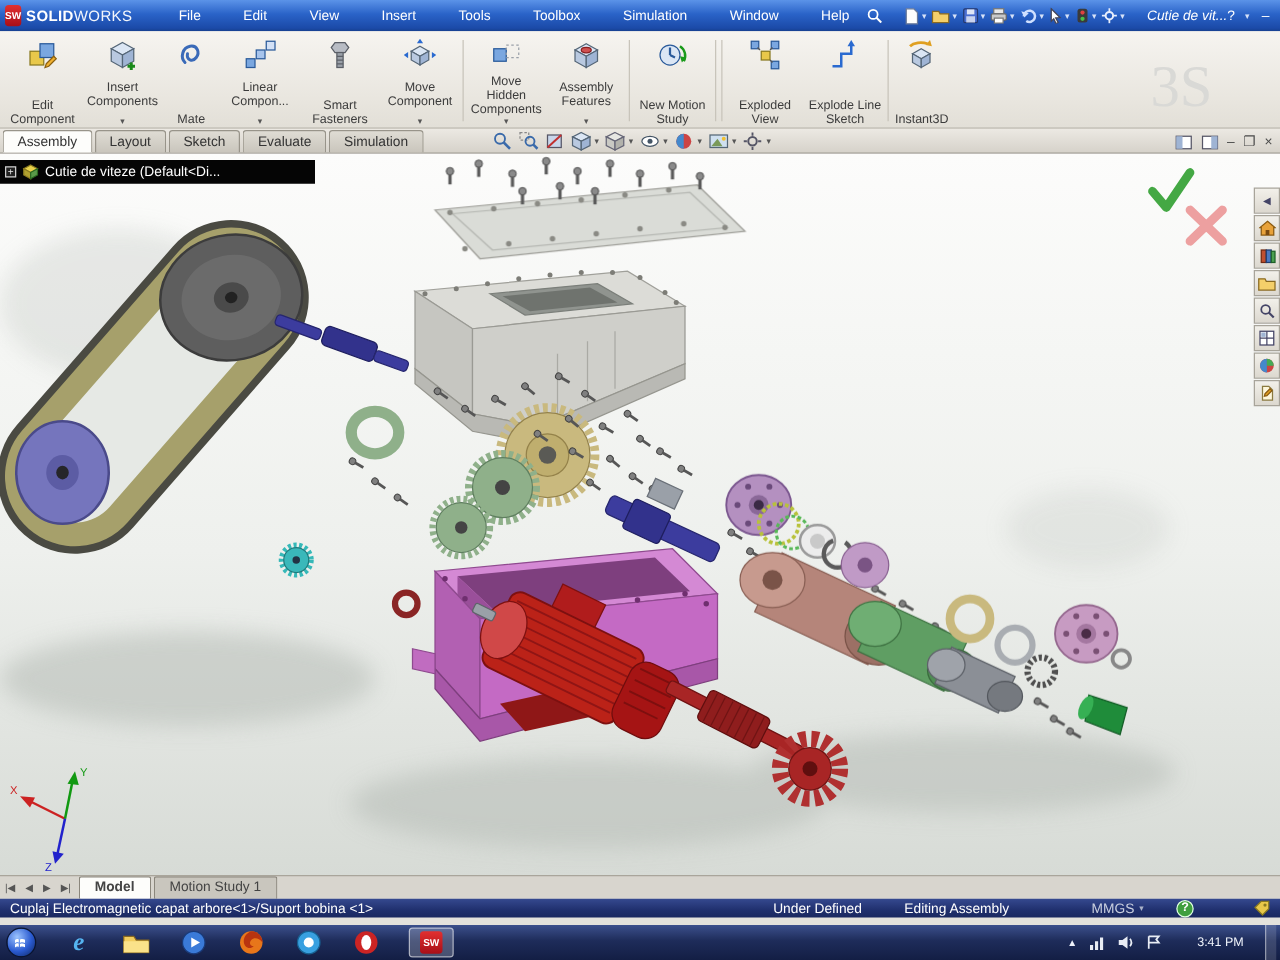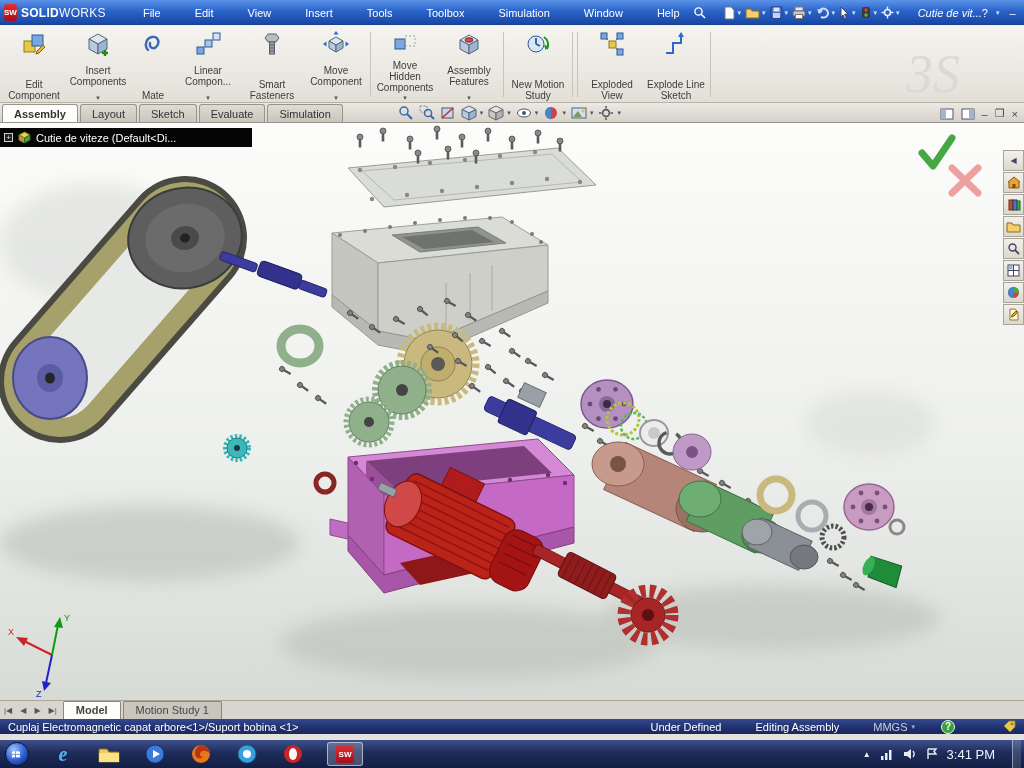--- a/index.html
+++ b/index.html
@@ -26,30 +26,30 @@
 
   
   .ribbon { position:absolute; top:25px; left:0; right:0; height:78px;
     background:linear-gradient(#f6f4f0,#e9e6df 70%,#e2dfd7); border-bottom:1px solid #b6b2a8;
     display:flex; align-items:stretch; padding:2px 0 0 2px; }
   .rbtn { display:flex; flex-direction:column; align-items:center; padding:4px 3px 1px;
     min-width:46px; max-width:64px; font-size:10px; line-height:11px; color:#3c3c3c; text-align:center; cursor:default;justify-content:space-between; }
   .ric { width:26px; height:26px; margin-bottom:1px; flex:none; }
   .rcaret { font-size:7px; color:#555; line-height:7px; }
   .rsep { width:1px; background:#c8c4ba; margin:5px 2px; }
-  .watermark { position:absolute; right:64px; top:18px; font-size:54px; font-style:italic;
+  .watermark { position:absolute; right:54px; top:18px; font-size:47px; 
     color:#d9d9d6; font-family:"Liberation Serif",serif; user-select:none; }
 
   
   .cmdrow { position:absolute; top:103px; left:0; right:0; height:20px;
     background:linear-gradient(#ece9e3,#d6d2ca); border-bottom:1px solid #98948a;
     display:flex; align-items:flex-end; font-size:11px; }
   .ctab { padding:3px 11px 2px; margin-left:2px; border:1px solid #98948a; border-bottom:none;
     border-radius:3px 3px 0 0; background:linear-gradient(#dfdcd4,#c9c5bc); color:#333; cursor:default; }
-  .ctab.active { background:#fdfdfb; font-weight:bold; }
+  .ctab.active { background:#fdfdfb; font-weight:normal; }
   .hud { display:flex; align-items:center; gap:5px; margin-left:55px; padding-bottom:1px; }
   .hudi { display:flex; align-items:center; }
   .hud .hcaret { font-size:7px; color:#555; margin-left:-2px; }
   .docwin { margin-left:auto; display:flex; align-items:center; gap:7px; margin-right:6px; color:#4a4a4a; font-size:11px; padding-bottom:2px; }
 
   
   .viewport { position:absolute; top:123px; left:0; width:1024px; height:577px; background:#eef0ee; }
   .tree-strip { position:absolute; top:5px; left:0; width:252px; height:19px; background:#050505;
     color:#fff; display:flex; align-items:center; gap:5px; font-size:11px; padding:0 4px; z-index:3; }
   .expander { width:9px; height:9px; border:1px solid #cfcfcf; font-size:8px; line-height:7px;
@@ -65,21 +65,21 @@
   .btab { padding:2px 12px 3px; margin-left:2px; border:1px solid #8a867c; border-bottom:none;
     background:#c9c6be; border-radius:2px 2px 0 0; cursor:default; }
   .btab.active { background:#fdfdfb; font-weight:bold; }
 
   
   .statusbar { position:absolute; top:719px; left:0; right:0; height:15px;
     background:linear-gradient(#35498f,#20306e 60%,#1a2860); color:#fff; font-size:11px;
     display:flex; align-items:center; padding:0 8px; }
   .sel-text { flex:1; white-space:nowrap; overflow:hidden; }
   .st-state { margin-right:34px; }
-  .st-mode { margin-right:34px; }
+  .st-mode { margin-right:66px; }
   .st-units { color:#c9cfdf; margin-right:4px; }
   .st-caret { font-size:7px; color:#aab2c8; margin-right:26px; }
   .help-badge { width:14px; height:14px; border-radius:50%; background:#3f9f3f; border:1px solid #e0ffe0;
     color:#fff; font-size:10px; font-weight:bold; display:flex; align-items:center; justify-content:center; margin-right:48px; }
   .corner-ico { width:13px; height:13px; }
 
   
   .taskbar { position:absolute; top:740px; left:0; right:0; height:28px;
     background:linear-gradient(#3c508c,#1e2c5a 45%,#131e44); display:flex; align-items:center; padding:0 3px; }
   .orb { width:24px; height:24px; border-radius:50%; margin:0 8px 0 2px; flex:none;
@@ -87,21 +87,21 @@
     border:1px solid #0a1430; display:flex; align-items:center; justify-content:center; }
   .ql { display:flex; align-items:center; gap:22px; margin-left:14px; }
   .qli { width:24px; height:24px; display:flex; align-items:center; justify-content:center; cursor:default; }
   .sw-task { width:36px; height:24px; margin-left:22px; background:rgba(255,255,255,.22);
     border:1px solid rgba(255,255,255,.55); border-radius:3px; display:flex; align-items:center; justify-content:center; }
   .sw-task-ico { width:18px; height:18px; background:linear-gradient(#e23030,#a80f18); border-radius:3px;
     color:#fff; font-size:8px; font-weight:bold; display:flex; align-items:center; justify-content:center; }
   .tb-spacer { flex:1; }
   .tray { display:flex; align-items:center; gap:9px; color:#eef2fa; }
   .tray-chev { font-size:8px; }
-  .clock { font-size:13px; margin:0 8px 0 0; }
+  .clock { font-size:10px; margin:0 8px 0 20px; }
   .show-desktop { width:9px; height:28px; background:rgba(255,255,255,.14); border-left:1px solid rgba(255,255,255,.45); }
 
   svg { display:block; }
 </style>
 </head>
 <body>
 
 <div class="screen">
 
   <div class="titlebar">
@@ -296,20 +296,30 @@
       <span>Exploded View</span>
     </div>
     <div class="rbtn">
       <svg class="ric" viewBox="0 0 26 26">
           <path d="M3 22 L10 22 L10 12 L18 12 L18 4" fill="none" stroke="#2a6ad0" stroke-width="2"></path>
           <path d="M18 1 l3 5 h-6 Z" fill="#2a6ad0"></path>
         </svg>
       <span>Explode Line Sketch</span>
     </div>
     <div class="rsep"></div>
+    <div class="rbtn">
+      <svg class="ric" viewBox="0 0 26 26">
+          <polygon points="13,8 20,12 13,16 6,12" fill="#dbe6f4" stroke="#567"></polygon>
+          <polygon points="6,12 13,16 13,23 6,19" fill="#b9c9e0" stroke="#567"></polygon>
+          <polygon points="13,16 20,12 20,19 13,23" fill="#9fb4d4" stroke="#567"></polygon>
+          <path d="M4 6 a10 6 0 0 1 14 -2" fill="none" stroke="#e0a020" stroke-width="2.2"></path>
+          <path d="M20 1 l1.5 5 -5-1 Z" fill="#e0a020"></path>
+        </svg>
+      <span>Instant3D</span>
+    </div>
     <div class="watermark">3S</div>
   </div>
 
   <div class="cmdrow">
     <span class="ctab active">Assembly</span>
     <span class="ctab">Layout</span>
     <span class="ctab">Sketch</span>
     <span class="ctab">Evaluate</span>
     <span class="ctab">Simulation</span>
     <span class="hud">

